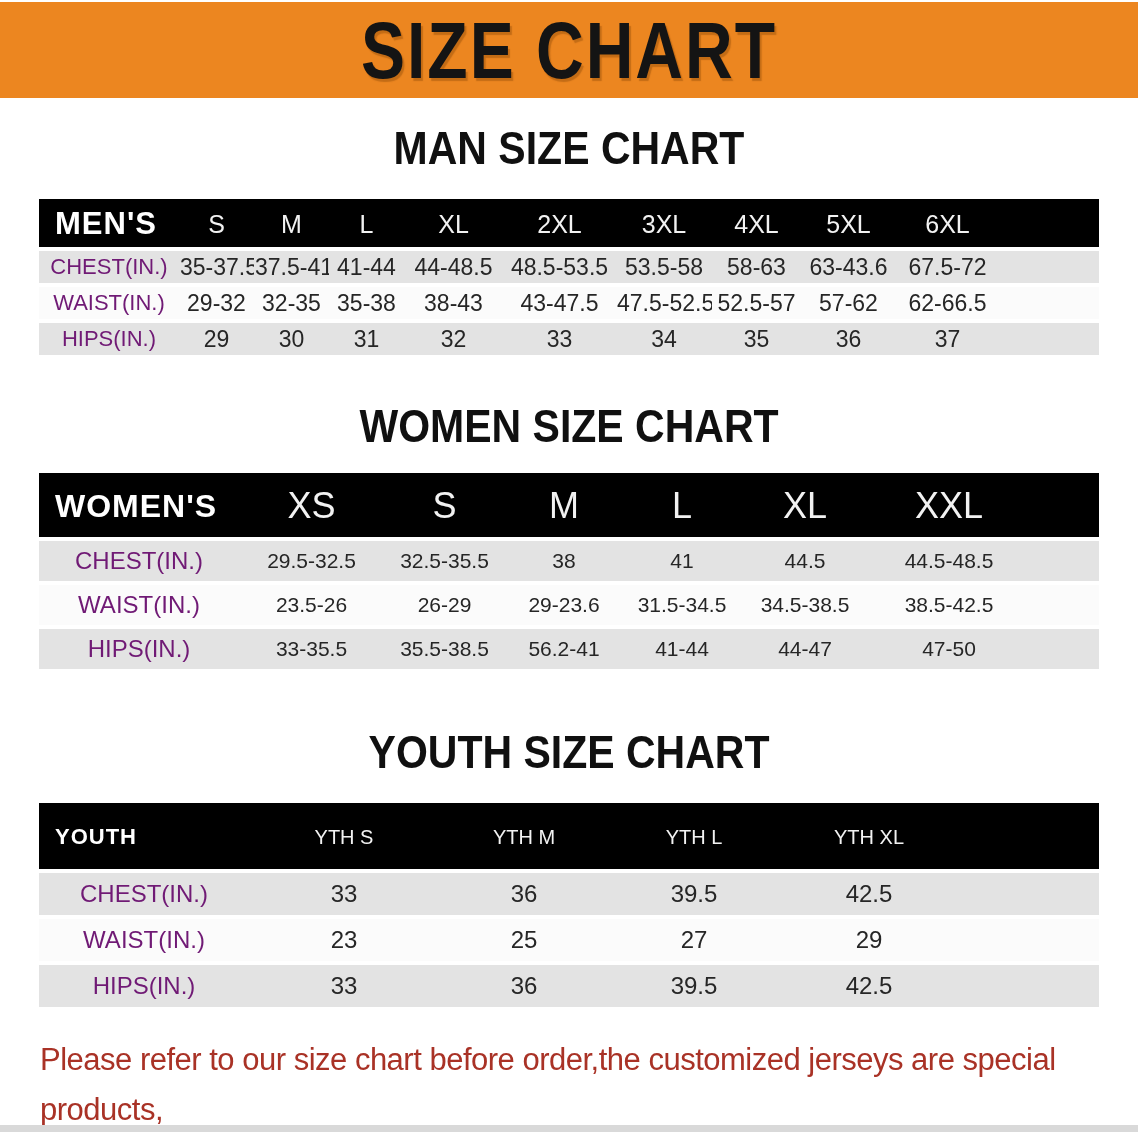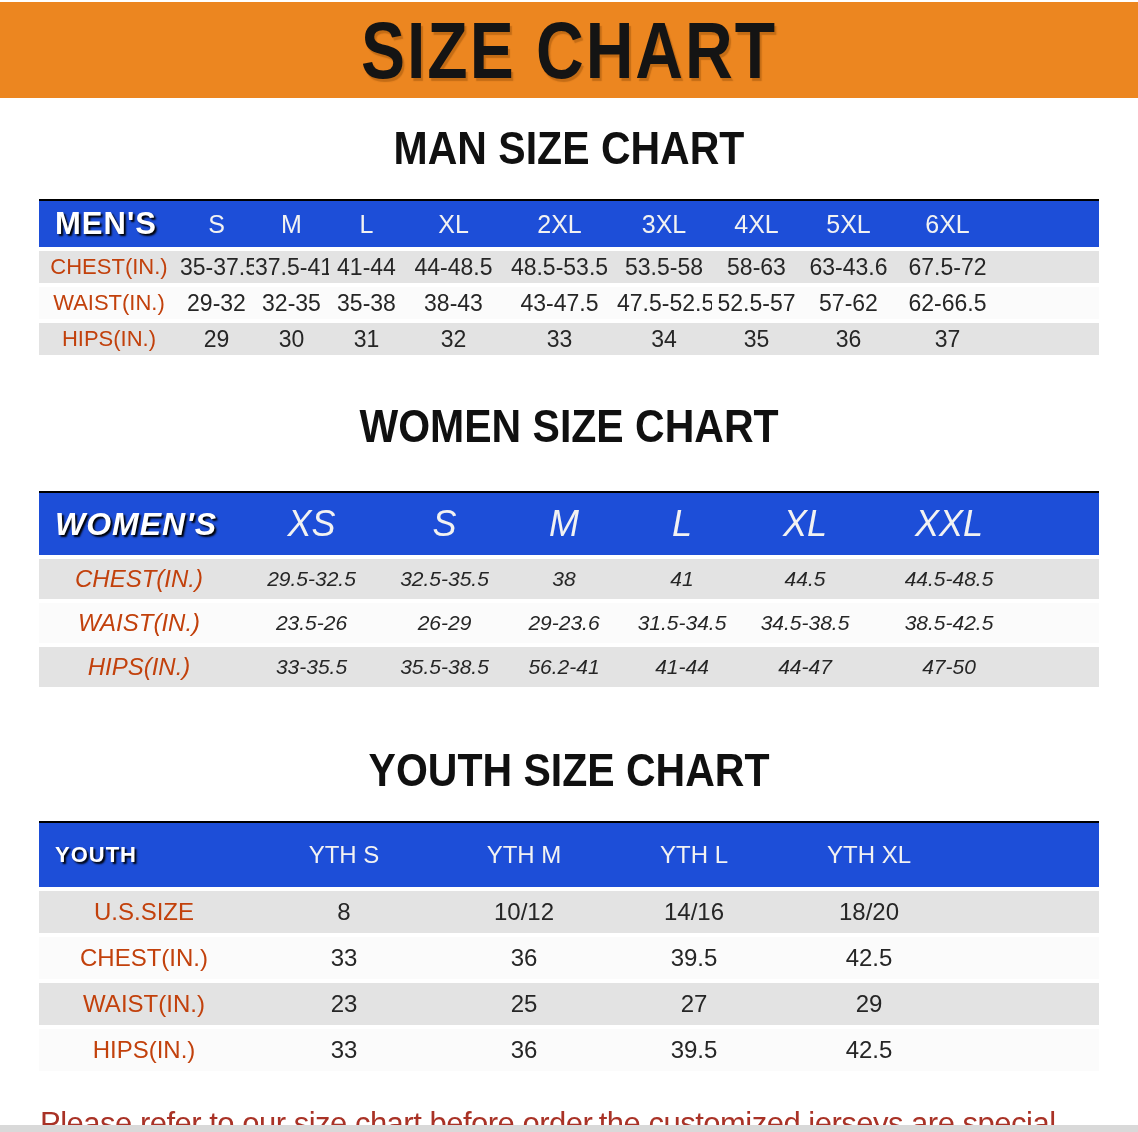--- a/index.html
+++ b/index.html
@@ -39,58 +39,58 @@
   #youth-title { margin-top:56px; }
 
   table {
     border-collapse:separate;
     border-spacing:0;
     table-layout:fixed;
     width:1060px;
     margin-left:39px;
   }
   #men-table   { margin-top:27px; }
-  #women-table { margin-top:41px;font-style:italic; }
+  #women-table { margin-top:23px; }
   #youth-table { margin-top:27px; }
 
   td {
     text-align:center;
     border-bottom:4px solid #ffffff;
     overflow:hidden;
     white-space:nowrap;
   }
   thead td {
-    background:#1d4ed8;
+    background:#000000;
     color:#f2f2f2;
     border-top:2px solid #000;
   }
   thead td.group-label {
     font-weight:bold;
     text-align:left;
     padding-left:16px;
     letter-spacing:1px;
     color:#ffffff;
     text-shadow:2px 2px 2px #000;
   }
   tbody tr:nth-child(odd) td  { background:#E3E3E3; }
   tbody tr:nth-child(even) td { background:#FBFBFB; }
   tbody td { color:#262626; }
-  td.row-label { color:#c2410c; }
+  td.row-label { color:#701a75; }
 
   #men-table thead td   { height:44px; font-size:25px; }
   #men-table thead td.group-label { font-size:31px; }
   #men-table tbody td   { height:30px; font-size:23px; }
   #men-table td.row-label { font-size:22px; }
 
   #women-table thead td { height:60px; font-size:36px; }
   #women-table thead td.group-label { font-size:32px; }
   #women-table tbody td { height:38px; font-size:21px; }
   #women-table td.row-label { font-size:24px; }
 
-  #youth-table thead td { height:62px; font-size:24px; }
+  #youth-table thead td { height:62px; font-size:20px; }
   #youth-table thead td.group-label { font-size:22px; }
   #youth-table tbody td { height:40px; font-size:24px; }
   #youth-table td.row-label { font-size:24px; }
 
   .footer-note {
     margin:24px 20px 0 40px;
     font-size:31px;
     line-height:1.6;
     color:#A93226;
     letter-spacing:-0.5px;
@@ -258,28 +258,20 @@
       <td class="group-label">YOUTH</td>
       <td>YTH S</td>
       <td>YTH M</td>
       <td>YTH L</td>
       <td>YTH XL</td>
       <td class="spacer"></td>
     </tr>
   </thead>
   <tbody>
     <tr>
-      <td class="row-label">U.S.SIZE</td>
-      <td>8</td>
-      <td>10/12</td>
-      <td>14/16</td>
-      <td>18/20</td>
-      <td class="spacer"></td>
-    </tr>
-    <tr>
       <td class="row-label">CHEST(IN.)</td>
       <td>33</td>
       <td>36</td>
       <td>39.5</td>
       <td>42.5</td>
       <td class="spacer"></td>
     </tr>
     <tr>
       <td class="row-label">WAIST(IN.)</td>
       <td>23</td>

